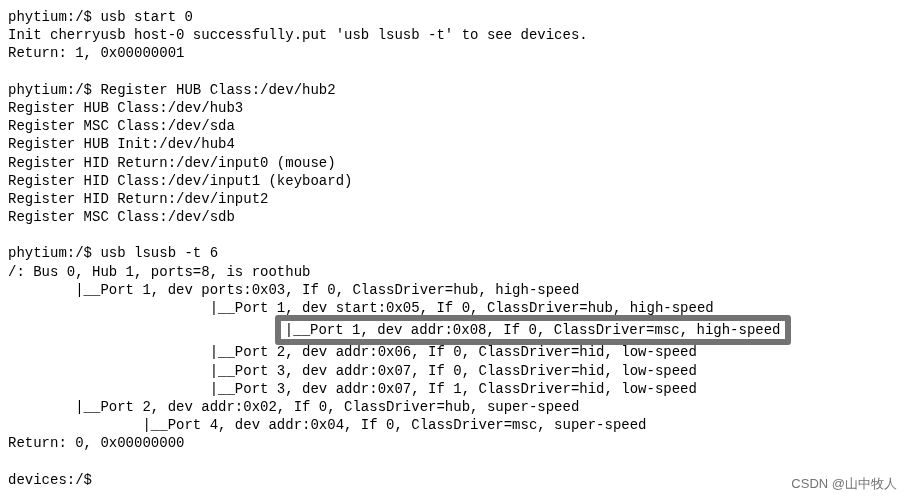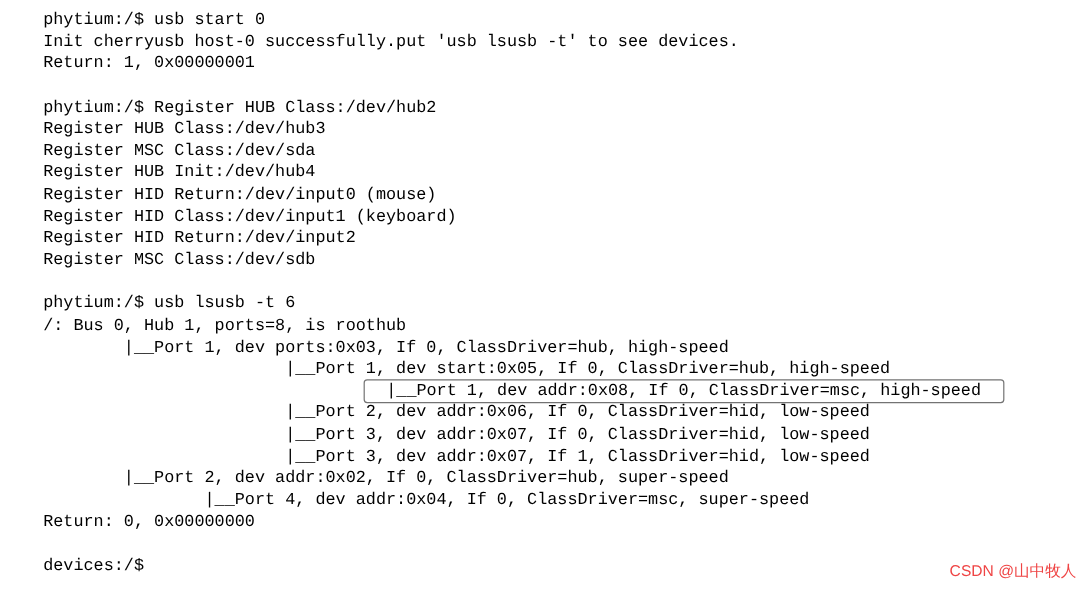--- a/index.html
+++ b/index.html
@@ -10,34 +10,33 @@
     font-size: 14px;
     line-height: 1.3;
     color: #000000;
     width: 907px;
     box-sizing: border-box;
     position: relative;
   }
   .line {
     white-space: pre;
     min-height: 1.3em;
-    margin-left: 28px;
   }
   .highlight-box {
-    border: 1px solid #737373;
+    border: 6px solid #737373;
     border-radius: 3px;
     display: inline-block;
-    padding: 0 18px;
+    padding: 0 4px;
     margin: -2px;
   }
   .watermark {
     position: absolute;
     bottom: 4px;
     right: 10px;
-    color: #ef4444;
+    color: #737373;
     font-size: 13px;
     font-family: Arial, sans-serif;
   }
 </style>
 </head>
 <body>
 
 <div class="line">phytium:/$ usb start 0</div>
 <div class="line">Init cherryusb host-0 successfully.put 'usb lsusb -t' to see devices.</div>
 <div class="line">Return: 1, 0x00000001</div>

